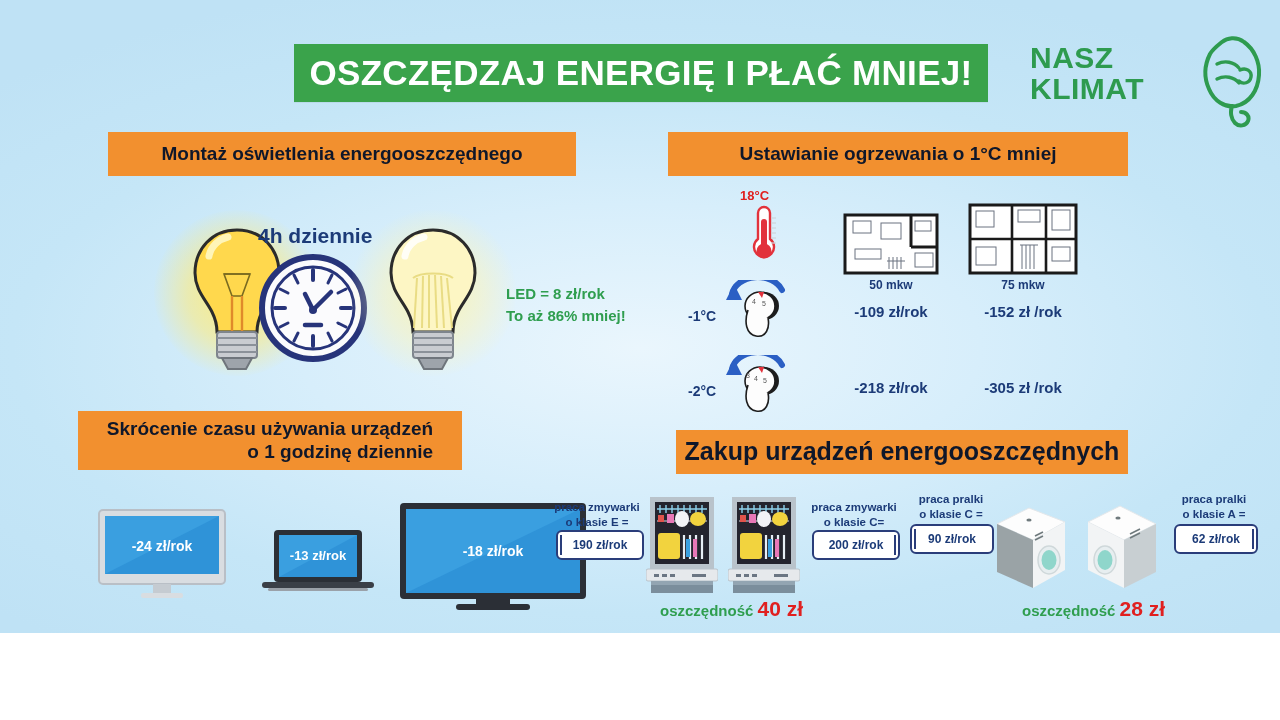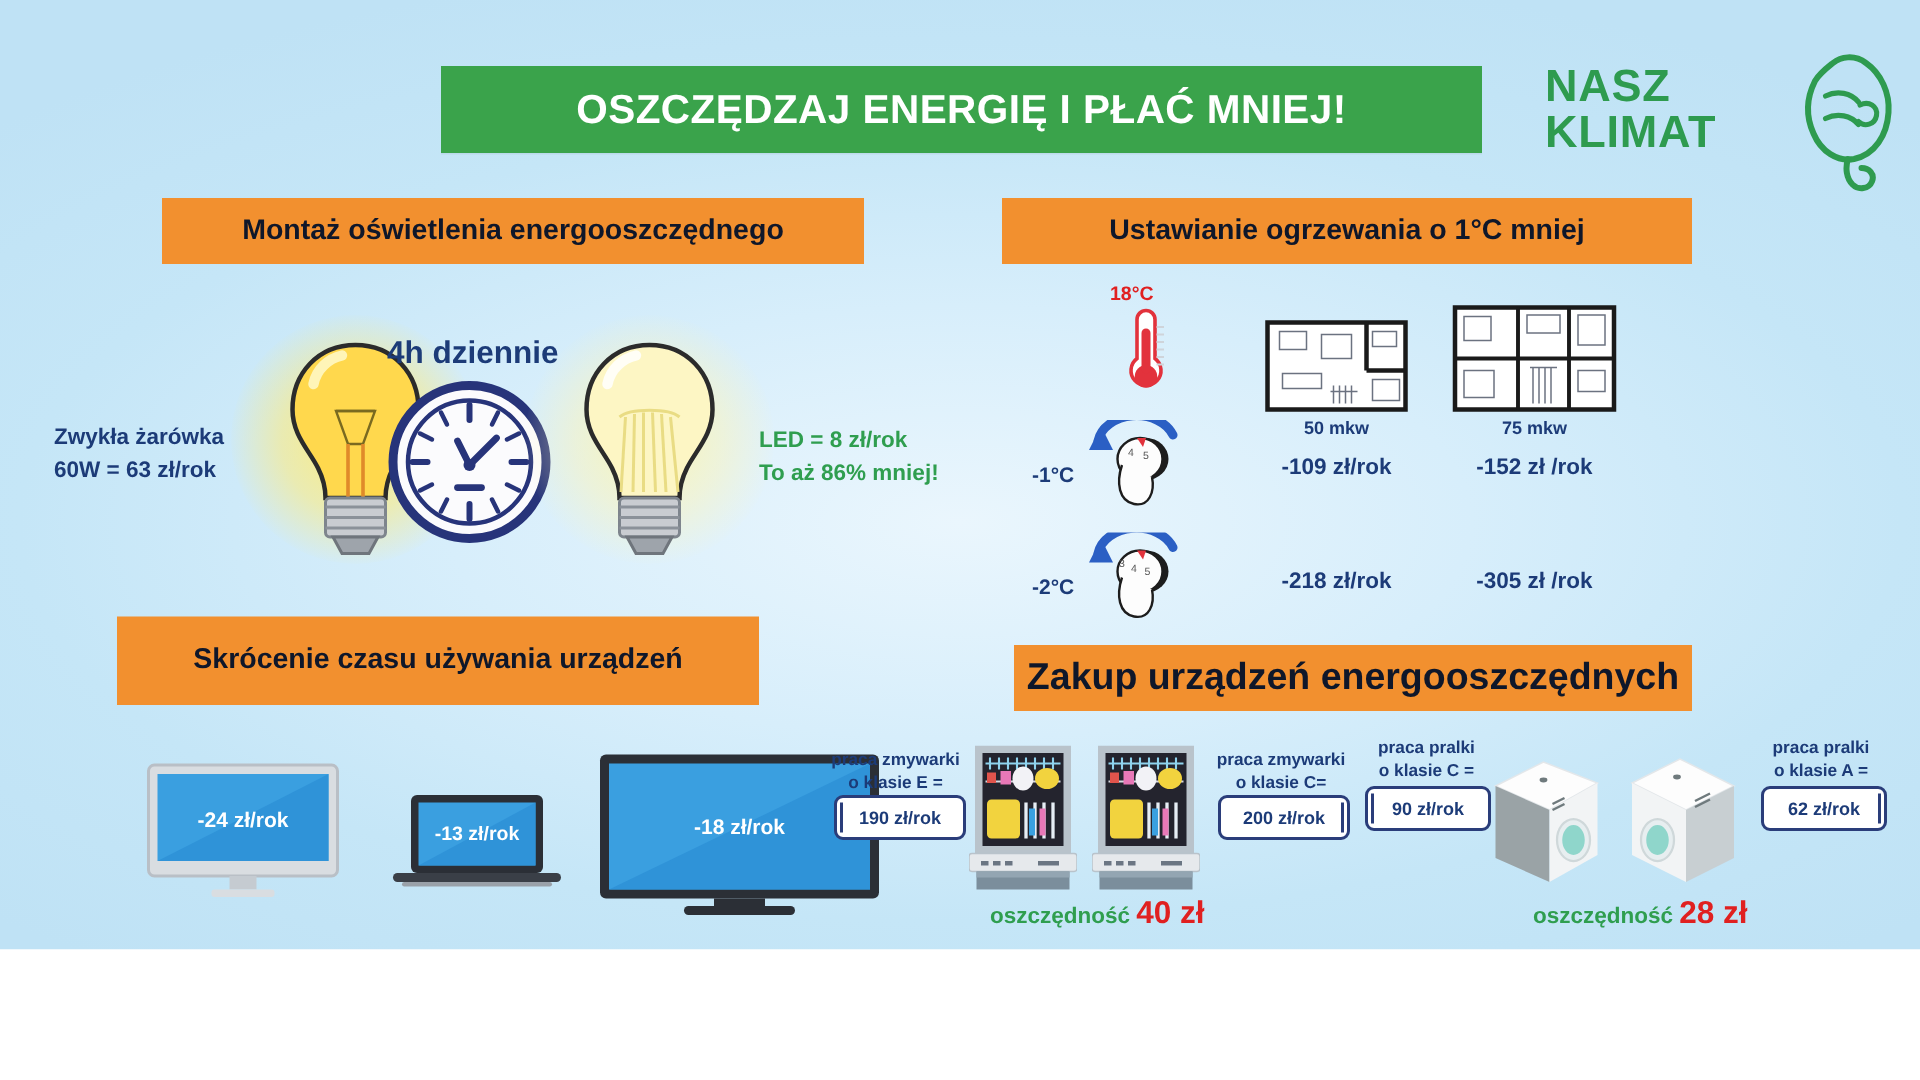--- a/index.html
+++ b/index.html
@@ -19,30 +19,30 @@
     position:absolute;left:0;top:633px;width:1280px;height:87px;background:#ffffff;
   }
 
   
   .title-banner{
     position:absolute;left:294px;top:44px;width:694px;height:58px;
     background:#3aa34b;display:flex;align-items:center;justify-content:center;
     box-shadow:0 1px 0 rgba(0,0,0,.05);
   }
   .title-banner span{
-    color:#fff;font-weight:bold;font-size:27px;letter-spacing:.3px;
+    color:#fff;font-weight:bold;font-size:35px;letter-spacing:.3px;
   }
 
   .orange-banner{
     position:absolute;background:#f2902f;display:flex;align-items:center;justify-content:center;
     color:#0f172a;font-weight:bold;text-align:center;line-height:1.18;
   }
   #banner-lighting{left:108px;top:132px;width:468px;height:44px;font-size:19px;}
   #banner-heating{left:668px;top:132px;width:460px;height:44px;font-size:19px;}
-  #banner-devices{left:78px;top:411px;width:428px;height:59px;font-size:19px;text-align:right;}
+  #banner-devices{left:78px;top:411px;width:384px;height:59px;font-size:19px;text-align:right;}
   #banner-appliances{left:676px;top:430px;width:452px;height:44px;font-size:25px;}
 
   
   .logo{position:absolute;left:1030px;top:38px;width:230px;height:80px;}
   .logo-text{
     position:absolute;left:0;top:4px;color:#2e9b4f;font-weight:bold;
     font-size:30px;line-height:1.04;letter-spacing:.5px;
   }
   .logo-mark{position:absolute;left:150px;top:-6px;width:92px;height:96px;}
 
@@ -149,24 +149,20 @@
         <path d="M37 32 C45 28 54 30 59 36" fill="none" stroke="#2e9b4f" stroke-width="3.4" stroke-linecap="round"></path>
         <path d="M37 47 C45 43 54 45 59 51" fill="none" stroke="#2e9b4f" stroke-width="3.4" stroke-linecap="round"></path>
         <path d="M60 38 C66 35 72 39 71 45 C70 51 63 53 59 49" fill="none" stroke="#2e9b4f" stroke-width="3.4" stroke-linecap="round"></path>
       </svg>
     </div>
 
     <div class="orange-banner" id="banner-lighting">
       <span>Montaż oświetlenia energooszczędnego</span>
     </div>
 
-    <div class="navy" id="txt-bulb-normal">
-      <div>Zwykła żarówka</div>
-      <div>60W = 63 zł/rok</div>
-    </div>
 
     <div class="bulb-wrap" style="left:162px;top:216px;width:150px;height:160px;">
       <div class="glow" style="left:-8px;top:-6px;width:166px;height:166px;"></div>
       <svg viewBox="0 0 150 160" style="position:absolute;left:0;top:0;width:150px;height:160px;">
         <path d="M75 14 C50 14 33 33 33 57 C33 74 44 84 50 96 C54 104 55 110 55 116 L95 116 C95 110 96 104 100 96 C106 84 117 74 117 57 C117 33 100 14 75 14 Z" fill="#ffd84d" stroke="#2b2b2b" stroke-width="3"></path>
         <path d="M47 40 C49 30 57 23 66 21" fill="none" stroke="#fff8c4" stroke-width="7" stroke-linecap="round" opacity="0.9"></path>
         <path d="M62 58 L88 58 L80 80 L70 80 Z" fill="none" stroke="#7a6a20" stroke-width="1.6"></path>
         <path d="M62 58 L88 58" stroke="#7a6a20" stroke-width="1.6"></path>
         <line x1="70" y1="80" x2="70" y2="116" stroke="#e08a2a" stroke-width="2.4"></line>
         <line x1="80" y1="80" x2="80" y2="116" stroke="#e08a2a" stroke-width="2.4"></line>
@@ -317,20 +313,21 @@
     <div class="navy" id="lbl-fp75">75 mkw</div>
 
     <div class="navy" id="val-50-1">-109 zł/rok</div>
     <div class="navy" id="val-75-1">-152 zł /rok</div>
     <div class="navy" id="val-50-2">-218 zł/rok</div>
     <div class="navy" id="val-75-2">-305 zł /rok</div>
 
     <div class="orange-banner" id="banner-devices">
       <div>
         <div>Skrócenie czasu używania urządzeń</div>
+        <div>o 1 godzinę dziennie</div>
       </div>
     </div>
 
     <div id="monitor">
       <svg viewBox="0 0 130 90" style="position:absolute;left:0;top:0;width:130px;height:90px;">
         <rect x="2" y="2" width="126" height="74" rx="4" fill="#d9dde1" stroke="#b9bfc6" stroke-width="2"></rect>
         <rect x="8" y="8" width="114" height="58" fill="#3a9fe0"></rect>
         <path d="M8 66 L122 8 L122 66 Z" fill="#2f93d8"></path>
         <rect x="56" y="76" width="18" height="9" fill="#c5cbd1"></rect>
         <rect x="44" y="85" width="42" height="5" rx="2" fill="#d9dde1"></rect>

